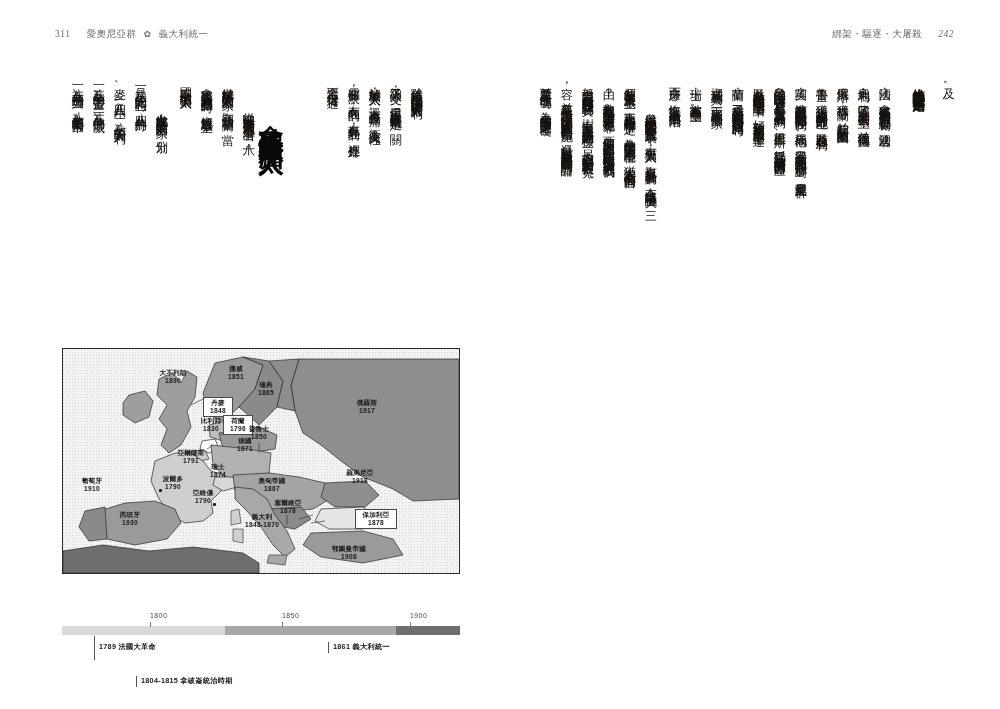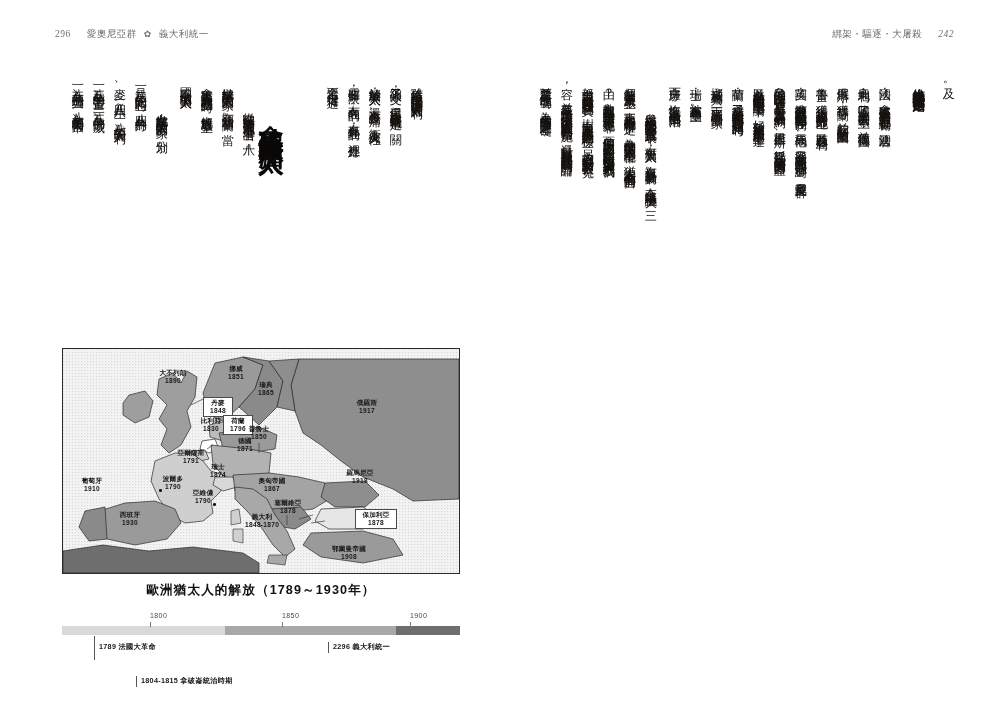--- a/index.html
+++ b/index.html
@@ -149,21 +149,21 @@
 
   
   .nosel { user-select: none; }
 </style>
 </head>
 <body>
 
 <div id="page">
 
   <div class="runhead nosel" id="runhead-left">
-    <span>296</span><span class="rh-gap"></span><span>愛奧尼亞群</span><span class="rh-gap-sm"></span><span class="flower">✿</span><span class="rh-gap-sm"></span><span>義大利統一</span>
+    <span>311</span><span class="rh-gap"></span><span>愛奧尼亞群</span><span class="rh-gap-sm"></span><span class="flower">✿</span><span class="rh-gap-sm"></span><span>義大利統一</span>
   </div>
 
   <div class="runhead nosel" id="runhead-right">
     <span>綁架・驅逐・大屠殺</span><span class="rh-gap"></span><span class="folio">242</span>
   </div>
 
   <div id="headline" class="nosel">拿破崙解放歐洲猶太人</div>
 
   <div class="vcol" style="left:406px; top:78px; height:245px;">雖然維也納會議把保護德國猶太人權利</div>
   <div class="vcol" style="left:385px; top:78px; height:245px;">納入了條文，但還是比拿破崙時代不足。關</div>
@@ -312,31 +312,30 @@
       <span>羅馬尼亞</span><br><span class="yr">1918</span>
     </div>
     <div class="mlabel boxed" style="left:292px; top:160px; width:42px;">
       <span>保加利亞</span><br><span class="yr">1878</span>
     </div>
     <div class="mlabel" style="left:262px; top:196px; width:48px;">
       <span>鄂圖曼帝國</span><br><span class="yr">1908</span>
     </div>
   </div>
 
-  <div id="map-caption" class="nosel">歐洲猶太人的解放（1789～1930年）</div>
 
   <div id="timeline">
     <div id="tl-bar"></div>
     <div class="tl-tick-lbl" style="left:88px;">1800</div>
     <div class="tl-tick-lbl" style="left:220px;">1850</div>
     <div class="tl-tick-lbl" style="left:348px;">1900</div>
 
     <div class="tl-event" style="left:32px; top:34px; height:11px;">1789 法國大革命</div>
     <div class="tl-event" style="left:74px; top:34px; height:11px;margin-top:34px;">1804-1815 拿破崙統治時期</div>
-    <div class="tl-event" style="left:266px; top:34px; height:11px;">2296 義大利統一</div>
+    <div class="tl-event" style="left:266px; top:34px; height:11px;">1861 義大利統一</div>
     <div style="position:absolute;left:32px;top:28px;width:0.9px;height:24px;background:#555;"></div>
   </div>
 
   <div class="vcol" style="left:938px; top:78px; height:60px; font-size:12.2px;">及。</div>
   <div class="vcol" style="left:908px; top:78px; height:190px; font-weight:bold;">維也納會議的重大決定如下：</div>
 
   <div class="vcol" style="left:874px; top:78px; height:345px;">法國：拿破崙征服的所有領土都被剝奪，法國君</div>
   <div class="vcol" style="left:853px; top:78px; height:345px;">奧地利：收回了大部分失去的領土，並獲得德國</div>
   <div class="vcol" style="left:832px; top:78px; height:300px;">俄羅斯：獲得芬蘭，並控制新的波蘭王國。</div>
   <div class="vcol" style="left:811px; top:78px; height:400px;">普魯士：獲得薩克森州的大部分地區，以及西發利亞</div>

